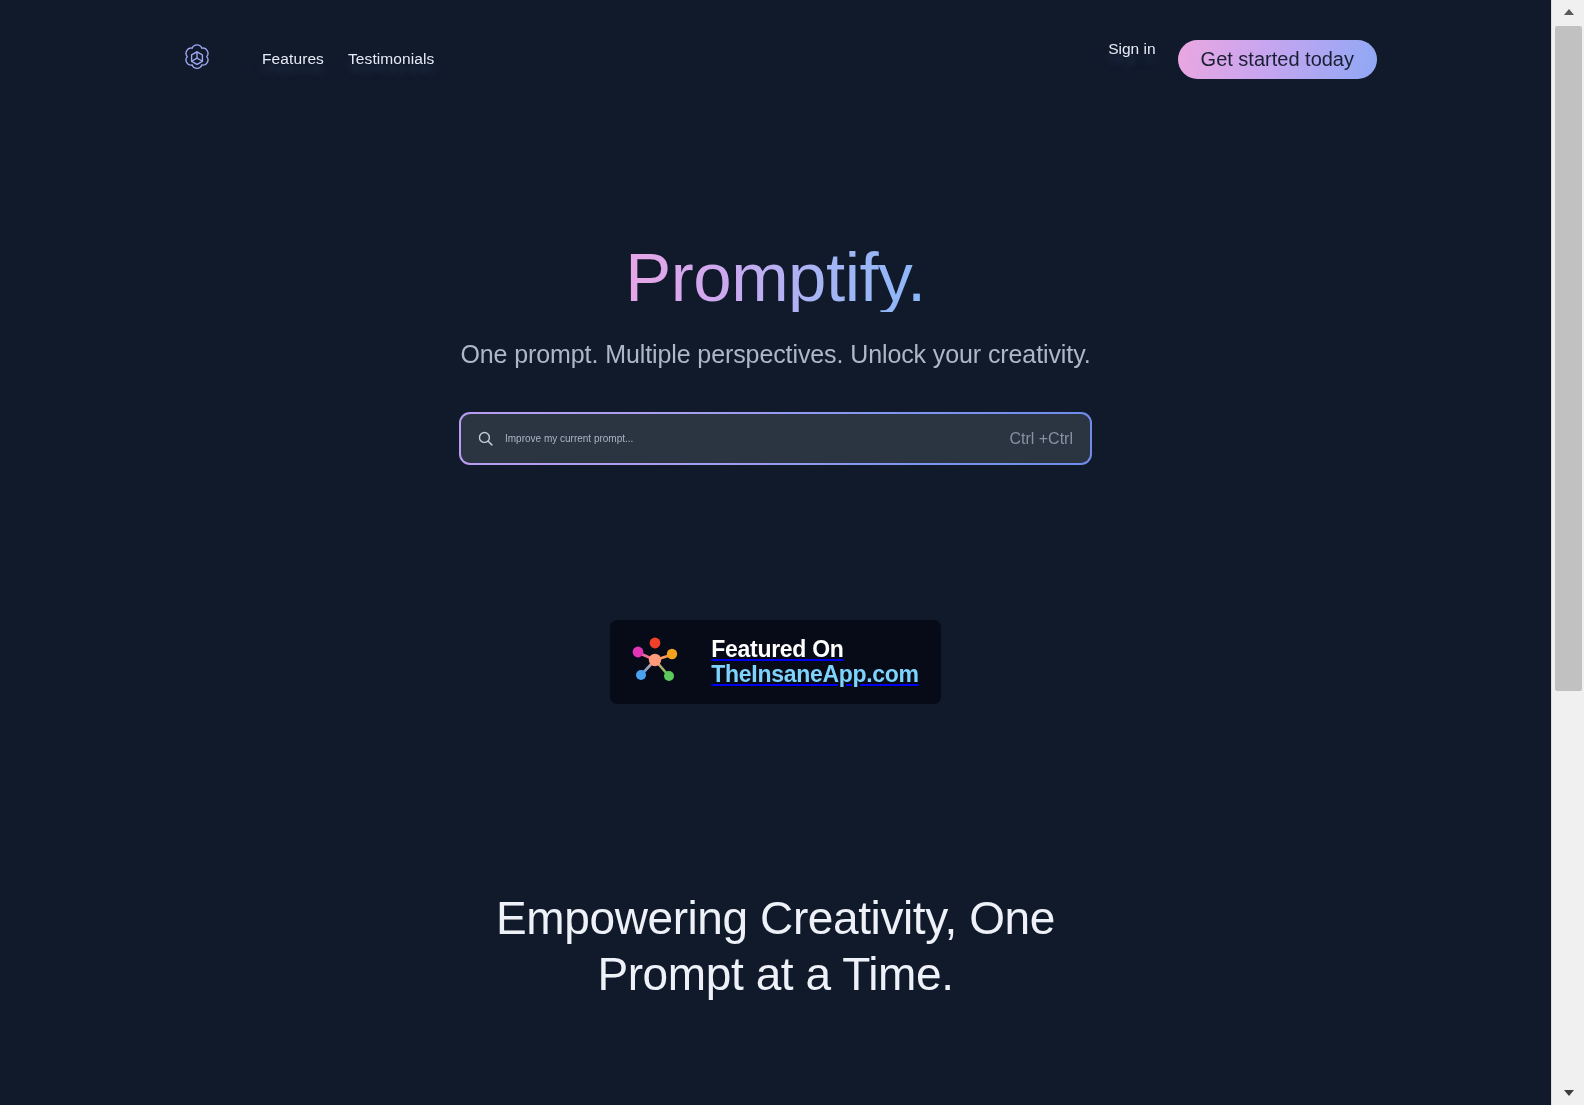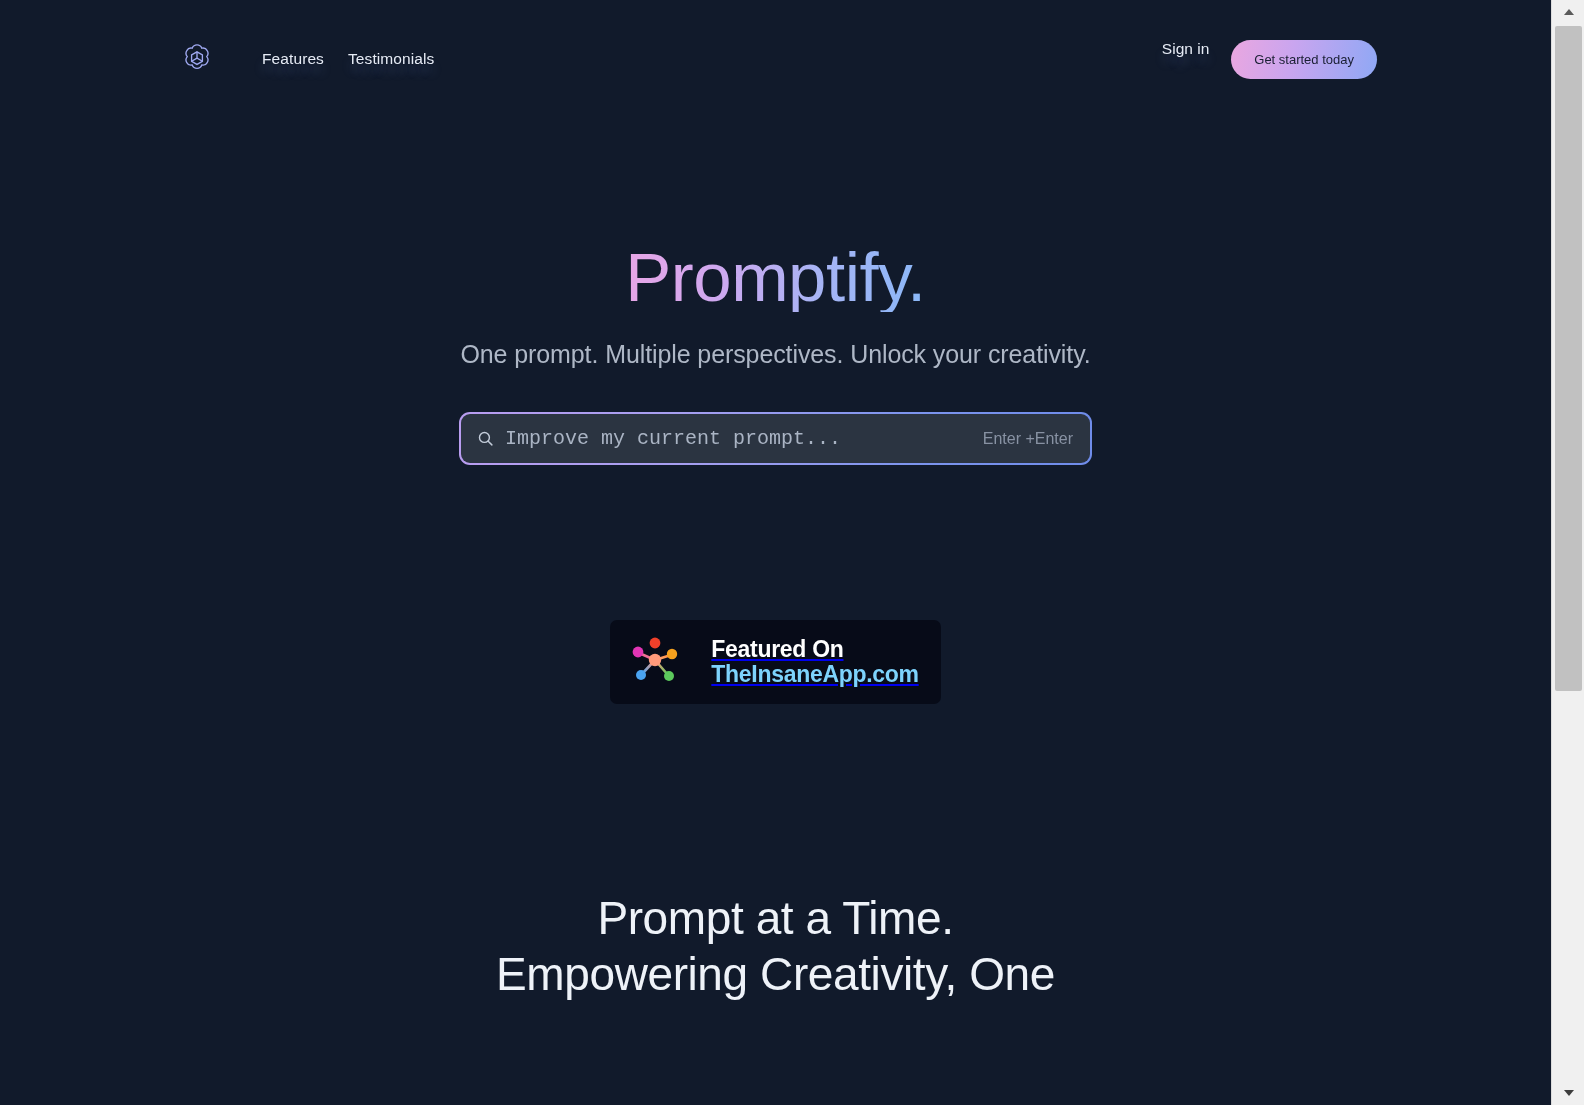--- a/index.html
+++ b/index.html
@@ -76,21 +76,21 @@
     white-space: nowrap;
     text-shadow: 0 9px 10px rgba(120,140,210,.25);
   }
 
   #cta-button {
     border: none;
     cursor: pointer;
     height: 39px;
     padding: 0 23px;
     border-radius: 20px;
-    font-size: 13px;
+    font-size: 20px;
     font-family: "Liberation Sans", sans-serif;
     color: #1a1f33;
     white-space: nowrap;
     background: linear-gradient(100deg, #eaa7e0 0%, #c9a5ef 42%, #8fa8f5 100%);
   }
 
   
   #hero {
     text-align: center;
     padding-top: 125px;
@@ -140,22 +140,22 @@
   #search-icon { flex: 0 0 auto; display:flex; }
 
   #search-input {
     flex: 1 1 auto;
     border: none;
     outline: none;
     background: transparent;
     height: 100%;
     margin-left: 11px;
     color: #84cc16;
-    font-size: 20px;
-    font-family: Liberation Mono, monospace;
+    font-size: 10px;
+    font-family: Liberation Sans, sans-serif;
   }
   #search-input::placeholder { color: #aab4c4; }
 
   #search-hint {
     flex: 0 0 auto;
     color: #8892a3;
     font-size: 16px;
     white-space: nowrap;
   }
 
@@ -317,21 +317,21 @@
 
           <span id="search-icon">
             <svg width="17" height="17" viewBox="0 0 24 24" fill="none" stroke="#c3ccda" stroke-width="2" stroke-linecap="round">
               <circle cx="10.5" cy="10.5" r="7"></circle>
               <line x1="15.8" y1="15.8" x2="21" y2="21"></line>
             </svg>
           </span>
 
           <input id="search-input" type="text" placeholder="Improve my current prompt..." style="">
 
-          <span id="search-hint">Enter +Enter</span>
+          <span id="search-hint">Ctrl +Ctrl</span>
         </div>
       </div>
 
       
 
       
       <div id="featured-row">
         <a id="featured-badge" href="#">
 
           <span>
@@ -378,22 +378,22 @@
             <span id="featured-line1">Featured On</span>
             <span id="featured-line2">TheInsaneApp.com</span>
           </span>
 
         </a>
       </div>
 
     </div>
 
     <h2 id="section-heading">
+      <span>Empowering Creativity, One</span>
       <span>Prompt at a Time.</span>
-      <span>Empowering Creativity, One</span>
     </h2>
 
   </div>
 
   <div id="scrollbar">
     <div class="sb-arrow" id="sb-arrow-up">
       <span class="sb-tri"></span>
     </div>
     <div id="sb-thumb"></div>
     <div class="sb-arrow" id="sb-arrow-down">

